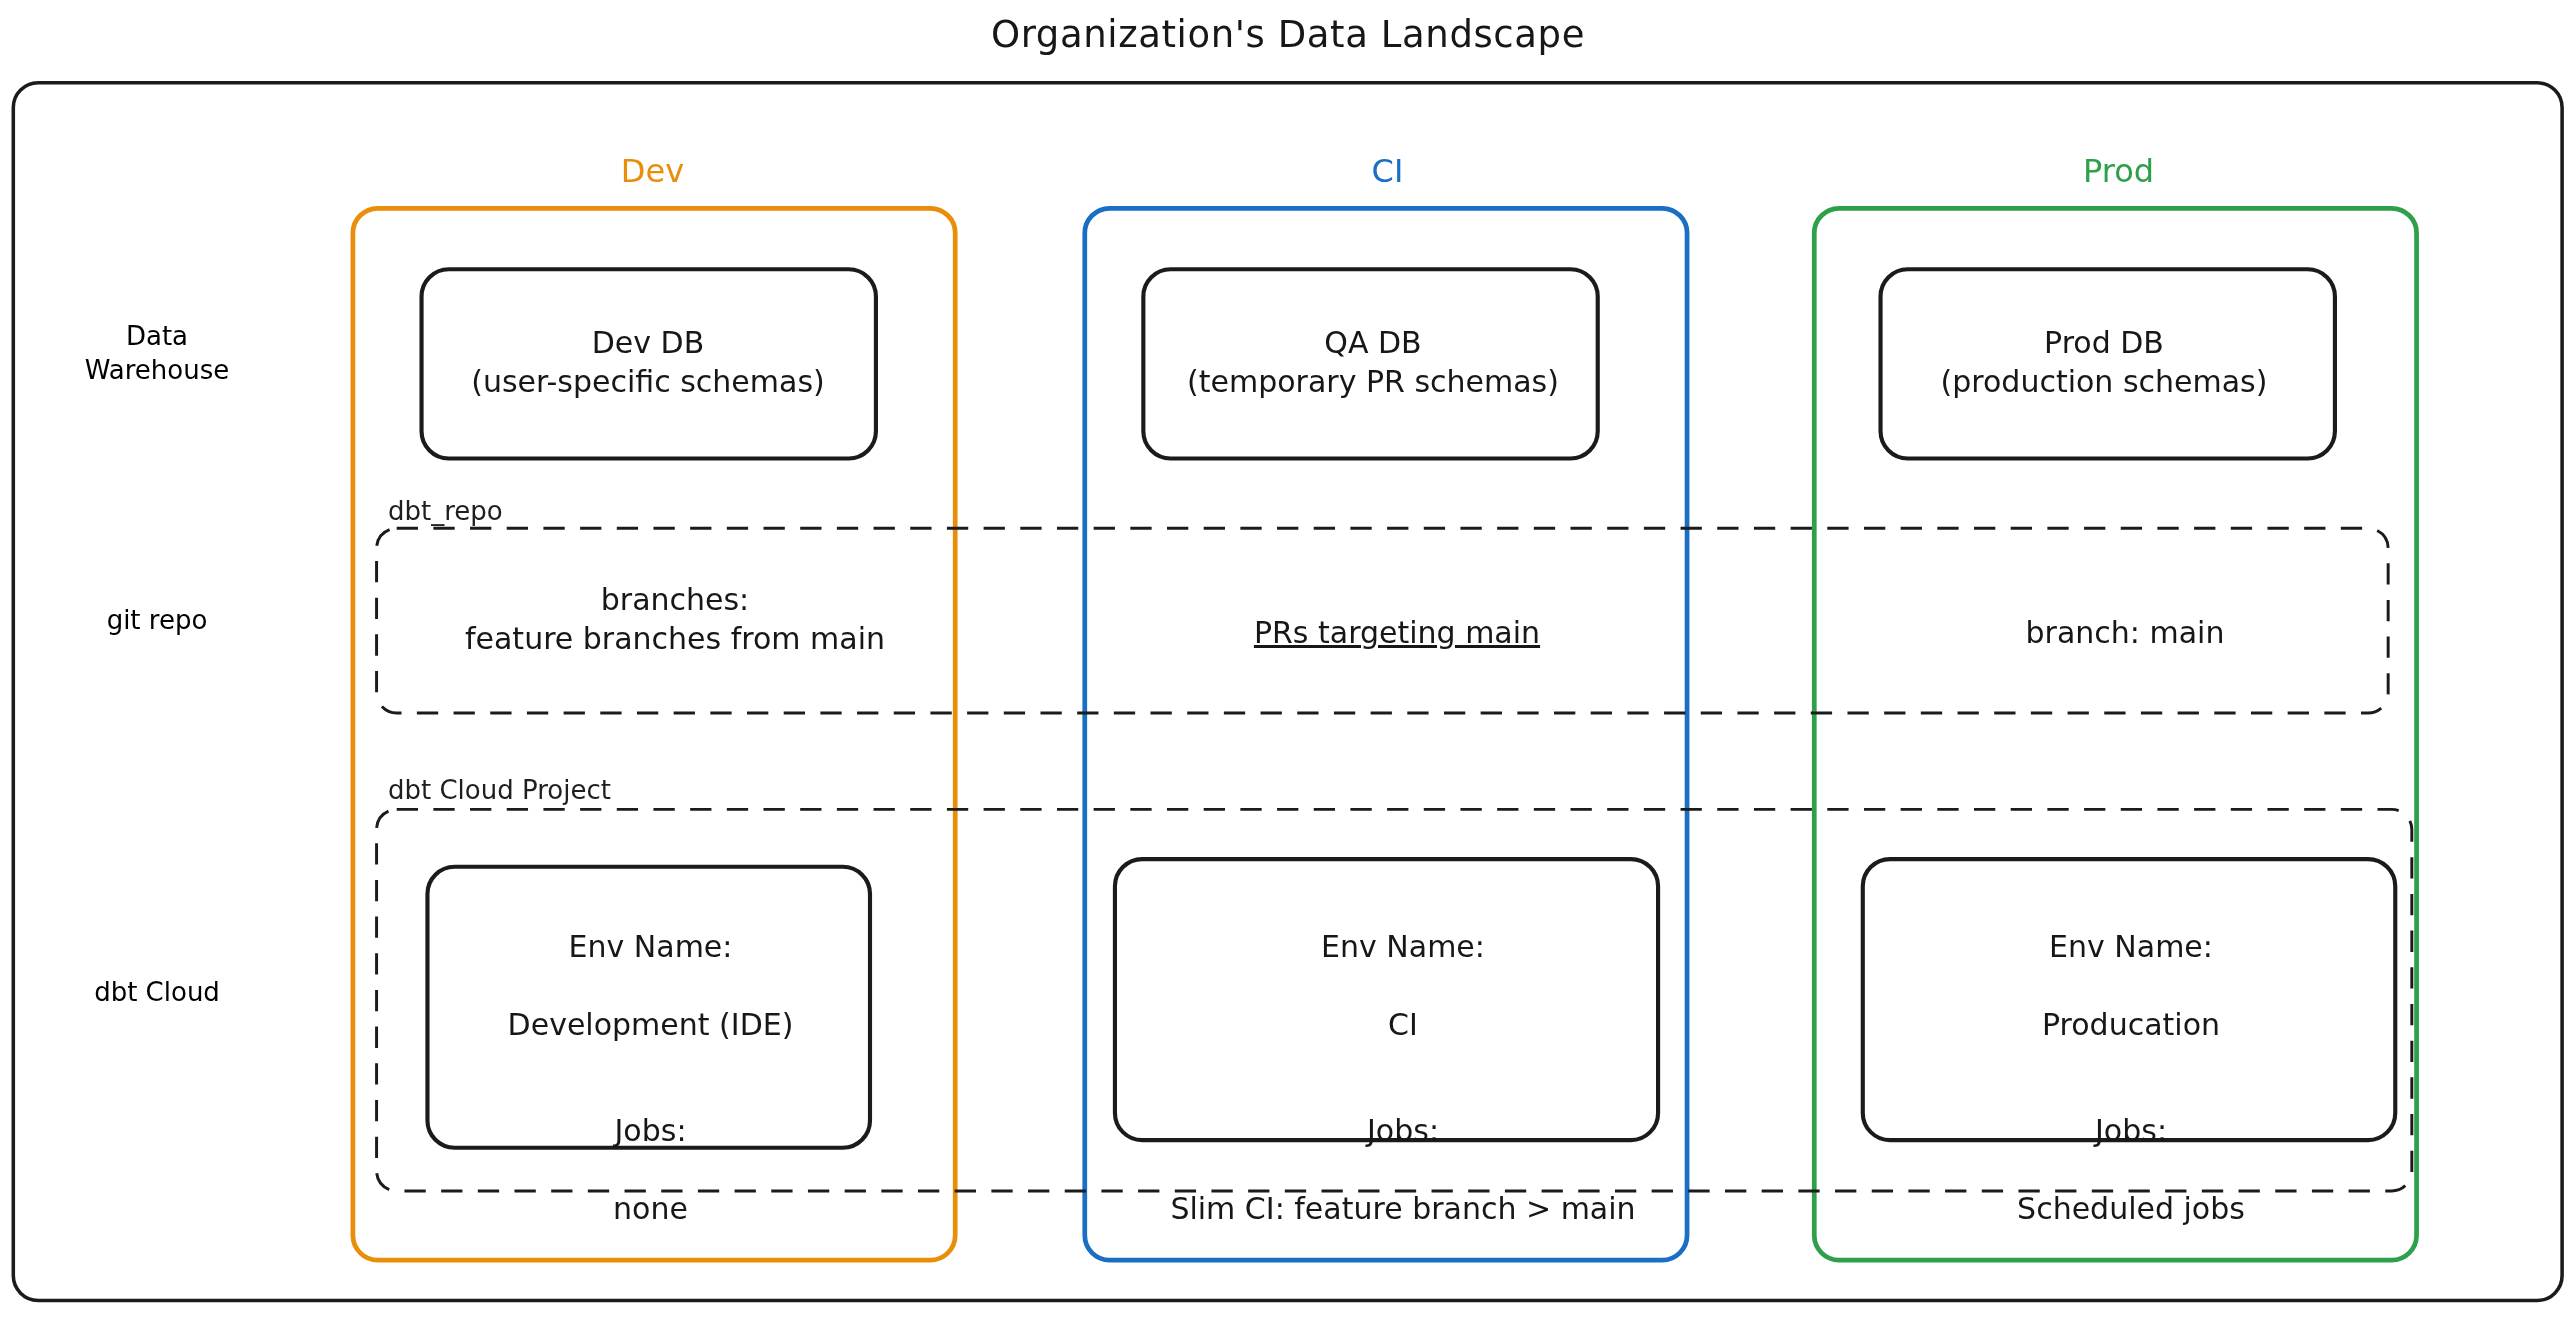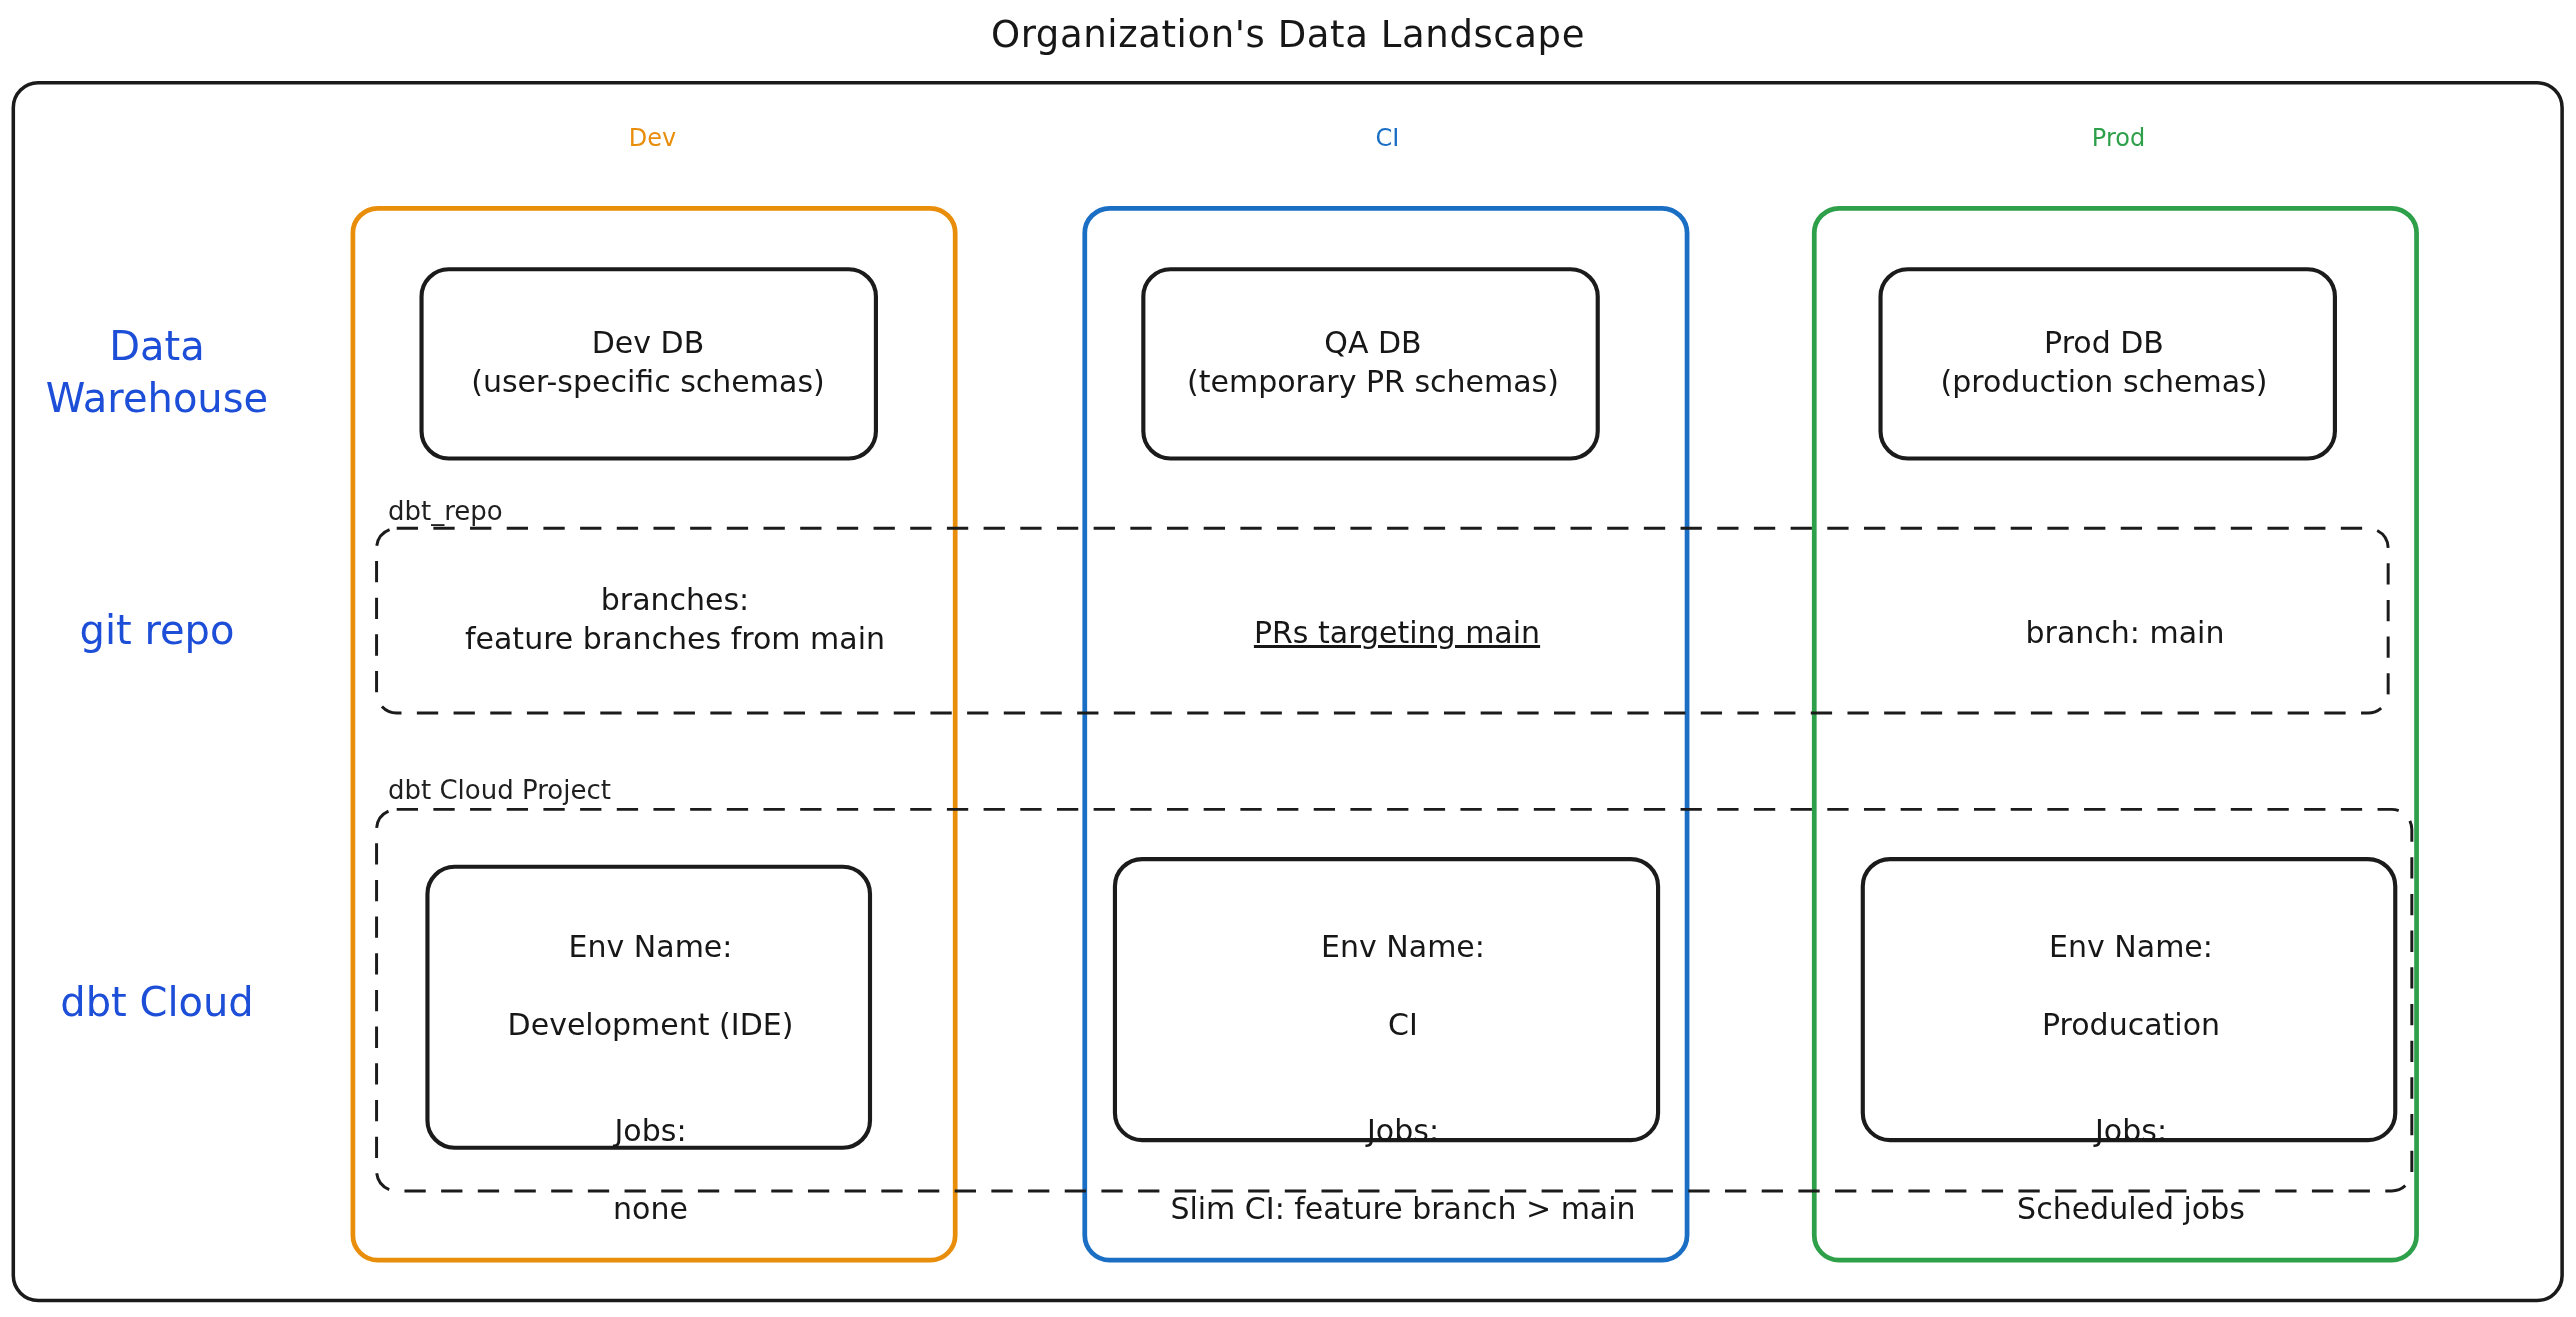--- a/index.html
+++ b/index.html
@@ -13,26 +13,26 @@
   svg#frames{position:absolute;left:0;top:0;width:2576px;height:1317px;pointer-events:none;}
 
   
   .txt{position:absolute;text-align:center;line-height:1.30;white-space:pre-line;}
 
   #title{
     left:0;top:10.7px;width:2576px;
     font-size:37px;letter-spacing:0.6px;color:#171717;
   }
 
-  .col-head{top:123px;width:355px;font-size:24px;font-weight:400;}
+  .col-head{top:151px;width:355px;font-size:32px;font-weight:400;}
   #head-dev {left:475px;color:#e98e0b;}
   #head-ci  {left:1210px;color:#1a6ec4;}
   #head-prod{left:1941px;color:#2fa04a;}
 
-  .row-label{left:18px;width:278px;font-size:40px;color:#1d4ed8;}
+  .row-label{left:18px;width:278px;font-size:26px;color:#000000;}
   #row-dw   {top:320px;}
   #row-git  {top:604px;}
   #row-dbt  {top:976px;}
 
   .group-label{position:absolute;font-size:26px;color:#1f1f1f;text-align:left;}
   #lbl-repo{left:388px;top:496px;}
   #lbl-proj{left:388px;top:775px;}
 
   .boxtext{font-size:30px;color:#171717;}
 

